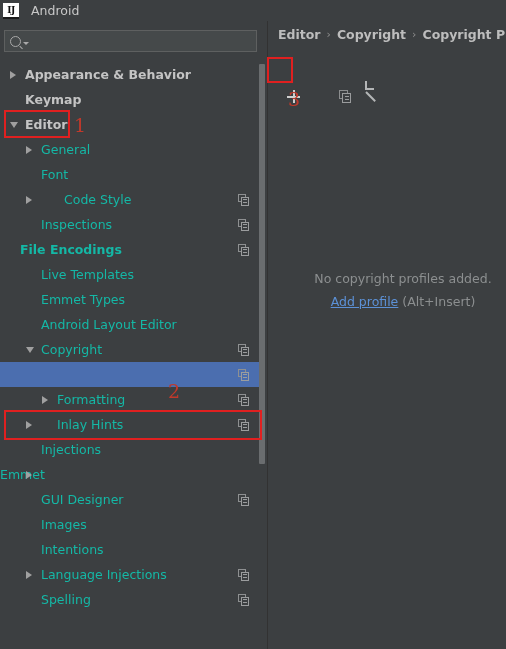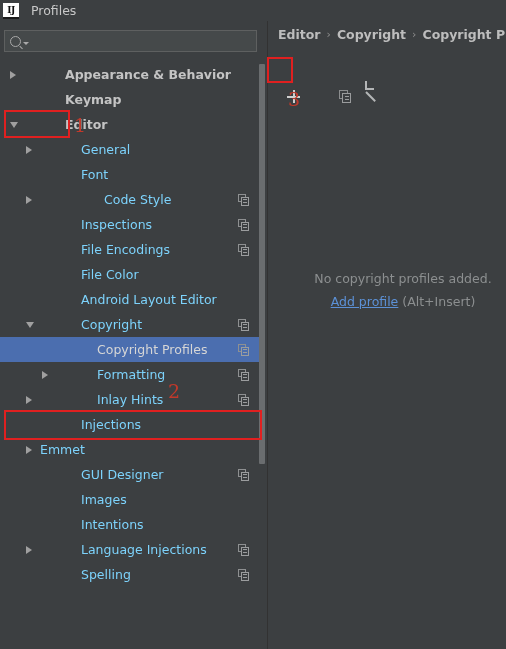--- a/index.html
+++ b/index.html
@@ -113,42 +113,41 @@
     height: 587px;
     overflow: hidden;
   }
   .tree-row {
     position: relative;
     height: 25px;
     display: flex;
     align-items: center;
     width: 262px;
     box-sizing: border-box;
-    padding-left: 40px;
   }
   .tree-row.selected {
     background: #4b6eaf;
   }
   .tree-row.selected .tree-label { color: #d6d6d6; }
   .arrow {
     position: absolute;
     width: 0; height: 0;
   }
   .arrow.right {
     border-top: 4.5px solid transparent;
     border-bottom: 4.5px solid transparent;
     border-left: 6px solid #a0a0a0;
   }
   .arrow.down {
     border-left: 4.5px solid transparent;
     border-right: 4.5px solid transparent;
     border-top: 6px solid #a0a0a0;
   }
   .tree-label {
-    color: #7dd3fc;
+    color: #14b8a6;
     font-size: 12.5px;
     white-space: nowrap;
   }
   .tree-row.bold .tree-label {
     font-weight: bold;
     color: #c4c4c4;
   }
   .copy-badge {
     position: absolute;
     right: 12px;
@@ -346,21 +345,21 @@
     font-family: "DejaVu Serif", "Liberation Serif", serif;
     font-size: 19px;
     pointer-events: none;
   }
 </style>
 </head>
 <body>
 
 <div id="titlebar">
   <div id="app-logo">IJ</div>
-  <div id="window-title">Profiles</div>
+  <div id="window-title">Android</div>
 </div>
 
 <div id="sidebar">
 
   <div id="search-wrap">
     <div id="search-icon-box">
       <span class="magnifier"></span>
       <span class="tri-down-small"></span>
     </div>
     <input id="search-input" type="text" placeholder="" style="">
@@ -394,42 +393,44 @@
         </span>
       </div>
       <div class="tree-row">
         <span class="tree-label" style="margin-left: 41px;">Inspections</span>
         <span class="copy-badge">
           <span class="back"></span>
           <span class="front"></span>
         </span>
       </div>
       <div class="tree-row">
-        <span class="tree-label" style="margin-left: 41px;">File Encodings</span>
-        <span class="copy-badge">
-          <span class="back"></span>
-          <span class="front"></span>
-        </span>
-      </div>
-      <div class="tree-row">
-        <span class="tree-label" style="margin-left: 41px;">File Color</span>
+        <span class="tree-label" style="margin-left: 20px; font-weight: bold;">File Encodings</span>
+        <span class="copy-badge">
+          <span class="back"></span>
+          <span class="front"></span>
+        </span>
+      </div>
+      <div class="tree-row">
+        <span class="tree-label" style="margin-left: 41px;">Live Templates</span>
+      </div>
+      <div class="tree-row">
+        <span class="tree-label" style="margin-left: 41px;">Emmet Types</span>
       </div>
       <div class="tree-row">
         <span class="tree-label" style="margin-left: 41px;">Android Layout Editor</span>
       </div>
       <div class="tree-row">
         <span class="arrow down" style="left: 26px;"></span>
         <span class="tree-label" style="margin-left: 41px;">Copyright</span>
         <span class="copy-badge">
           <span class="back"></span>
           <span class="front"></span>
         </span>
       </div>
       <div class="tree-row selected">
-        <span class="tree-label" style="margin-left: 57px;">Copyright Profiles</span>
         <span class="copy-badge">
           <span class="back"></span>
           <span class="front"></span>
         </span>
       </div>
       <div class="tree-row">
         <span class="arrow right" style="left: 42px;"></span>
         <span class="tree-label" style="margin-left: 57px;">Formatting</span>
         <span class="copy-badge">
           <span class="back"></span>

